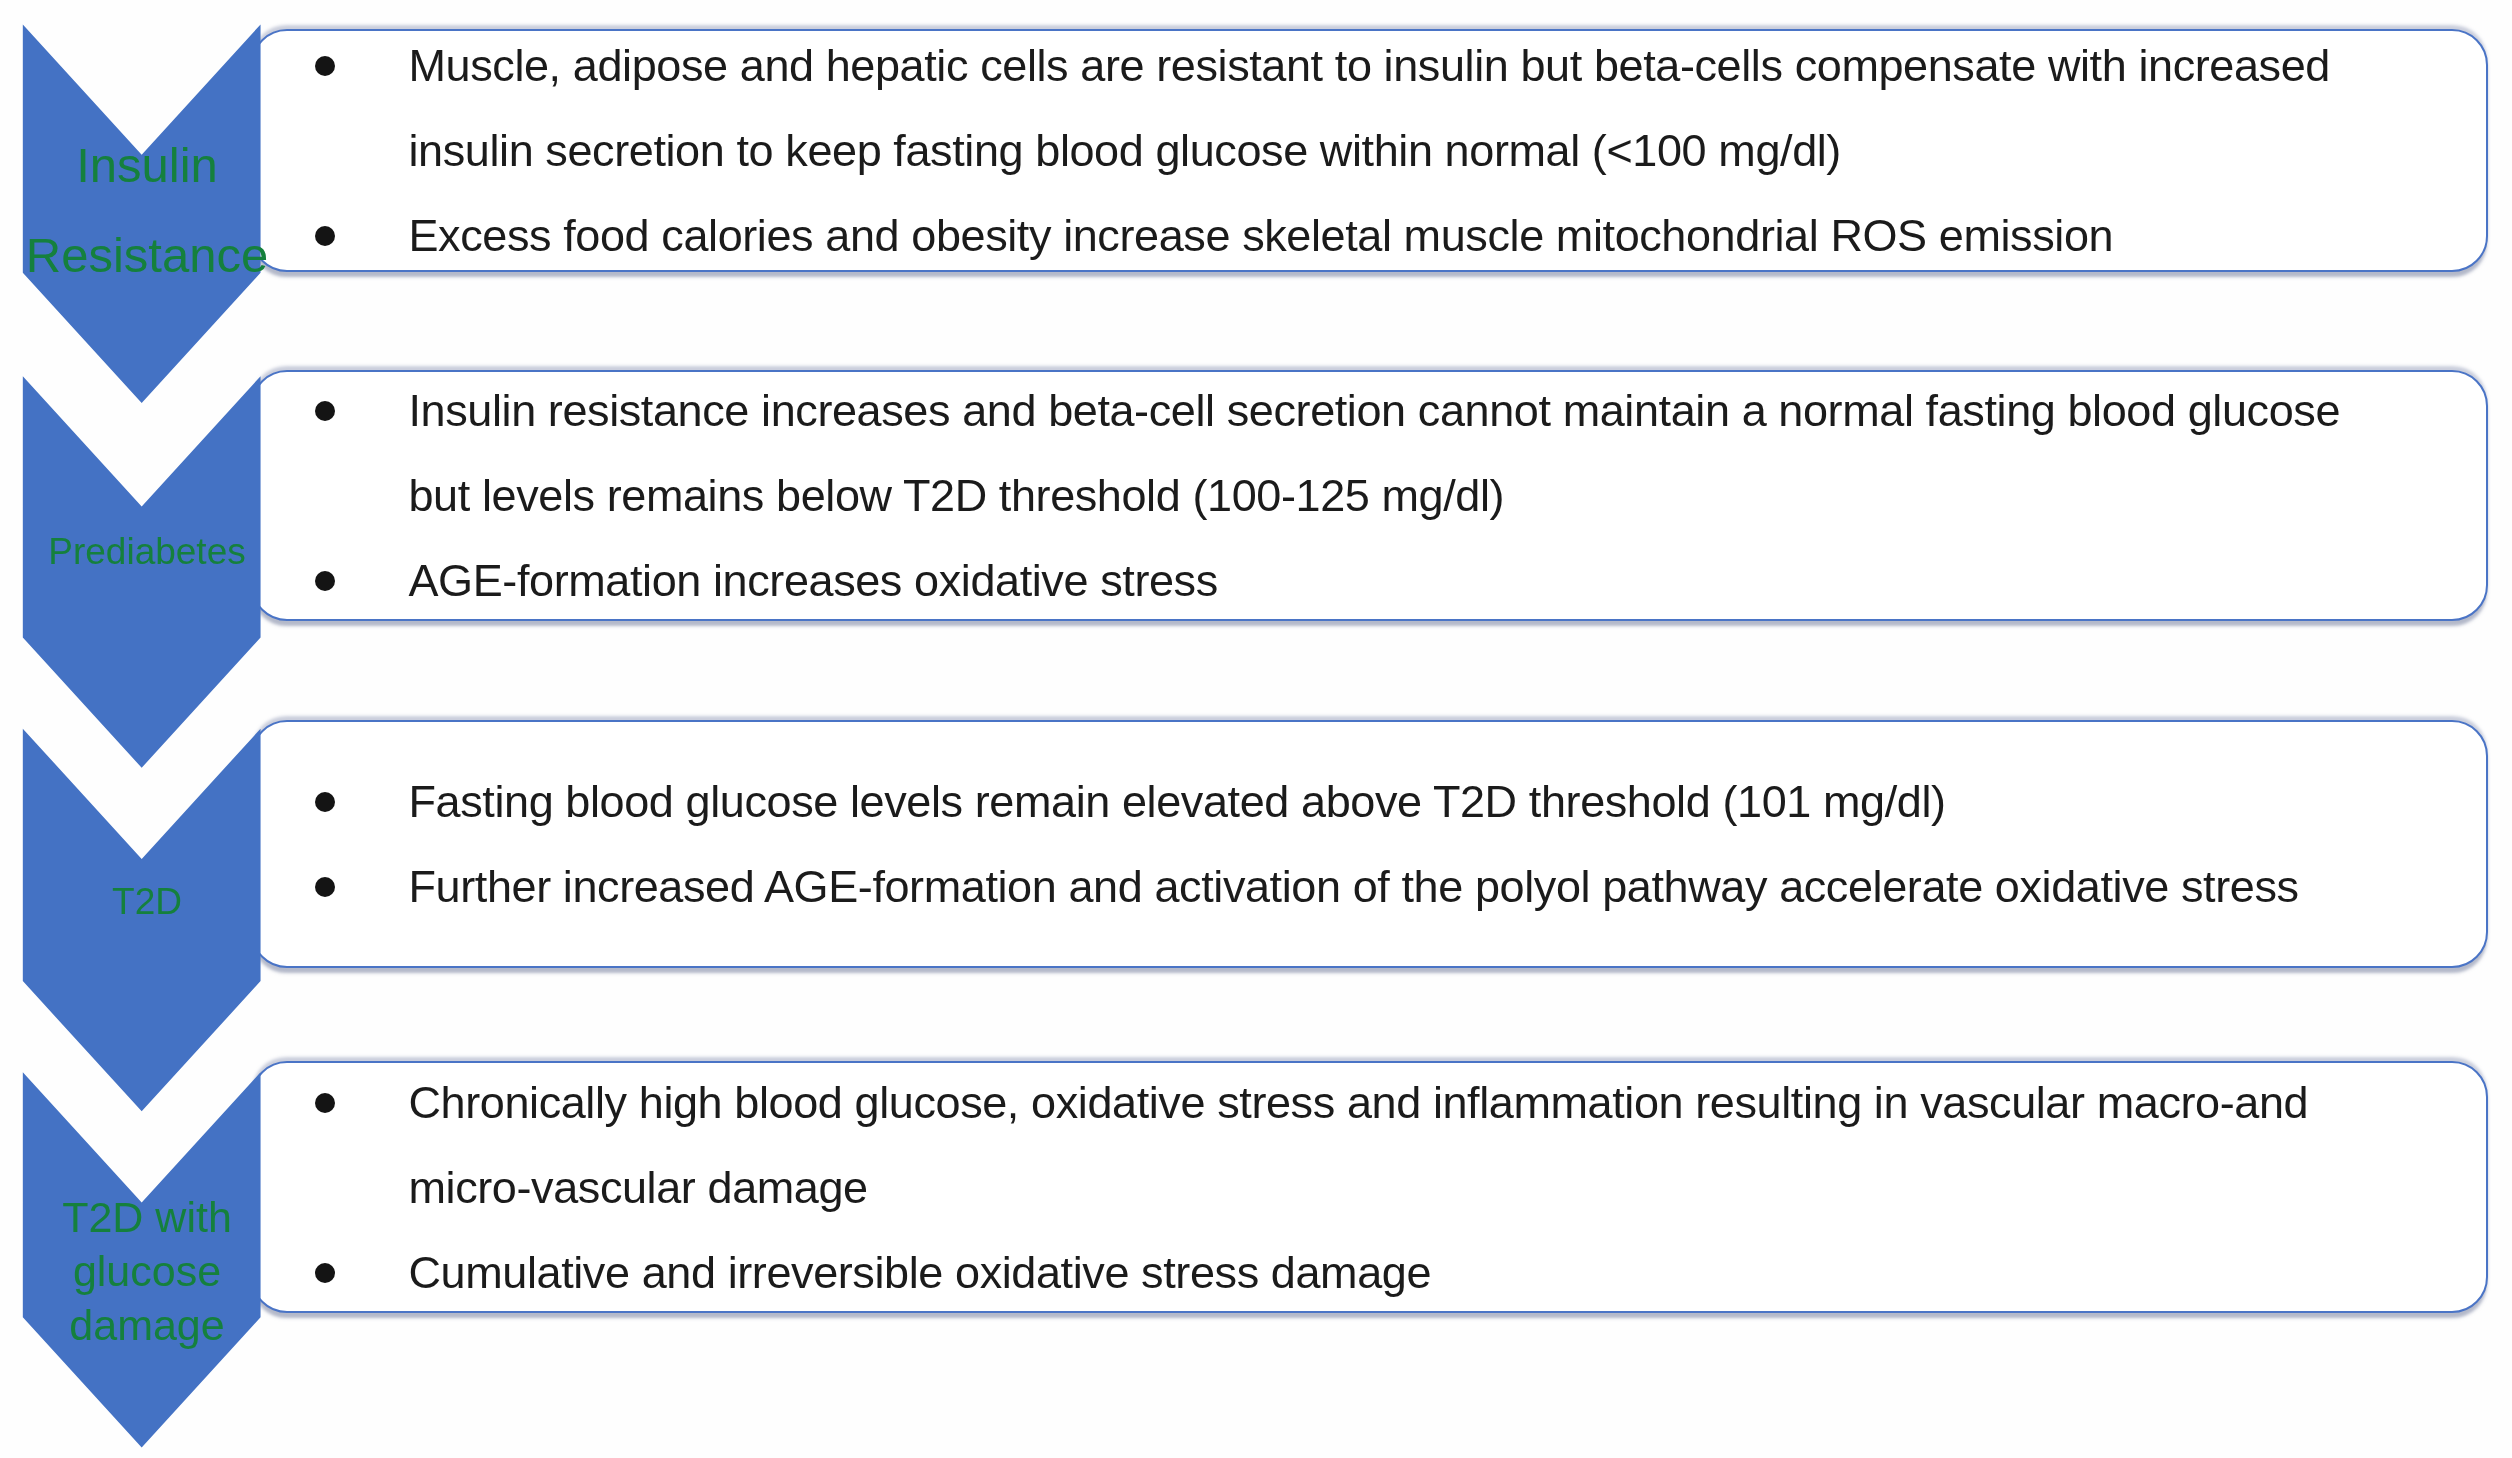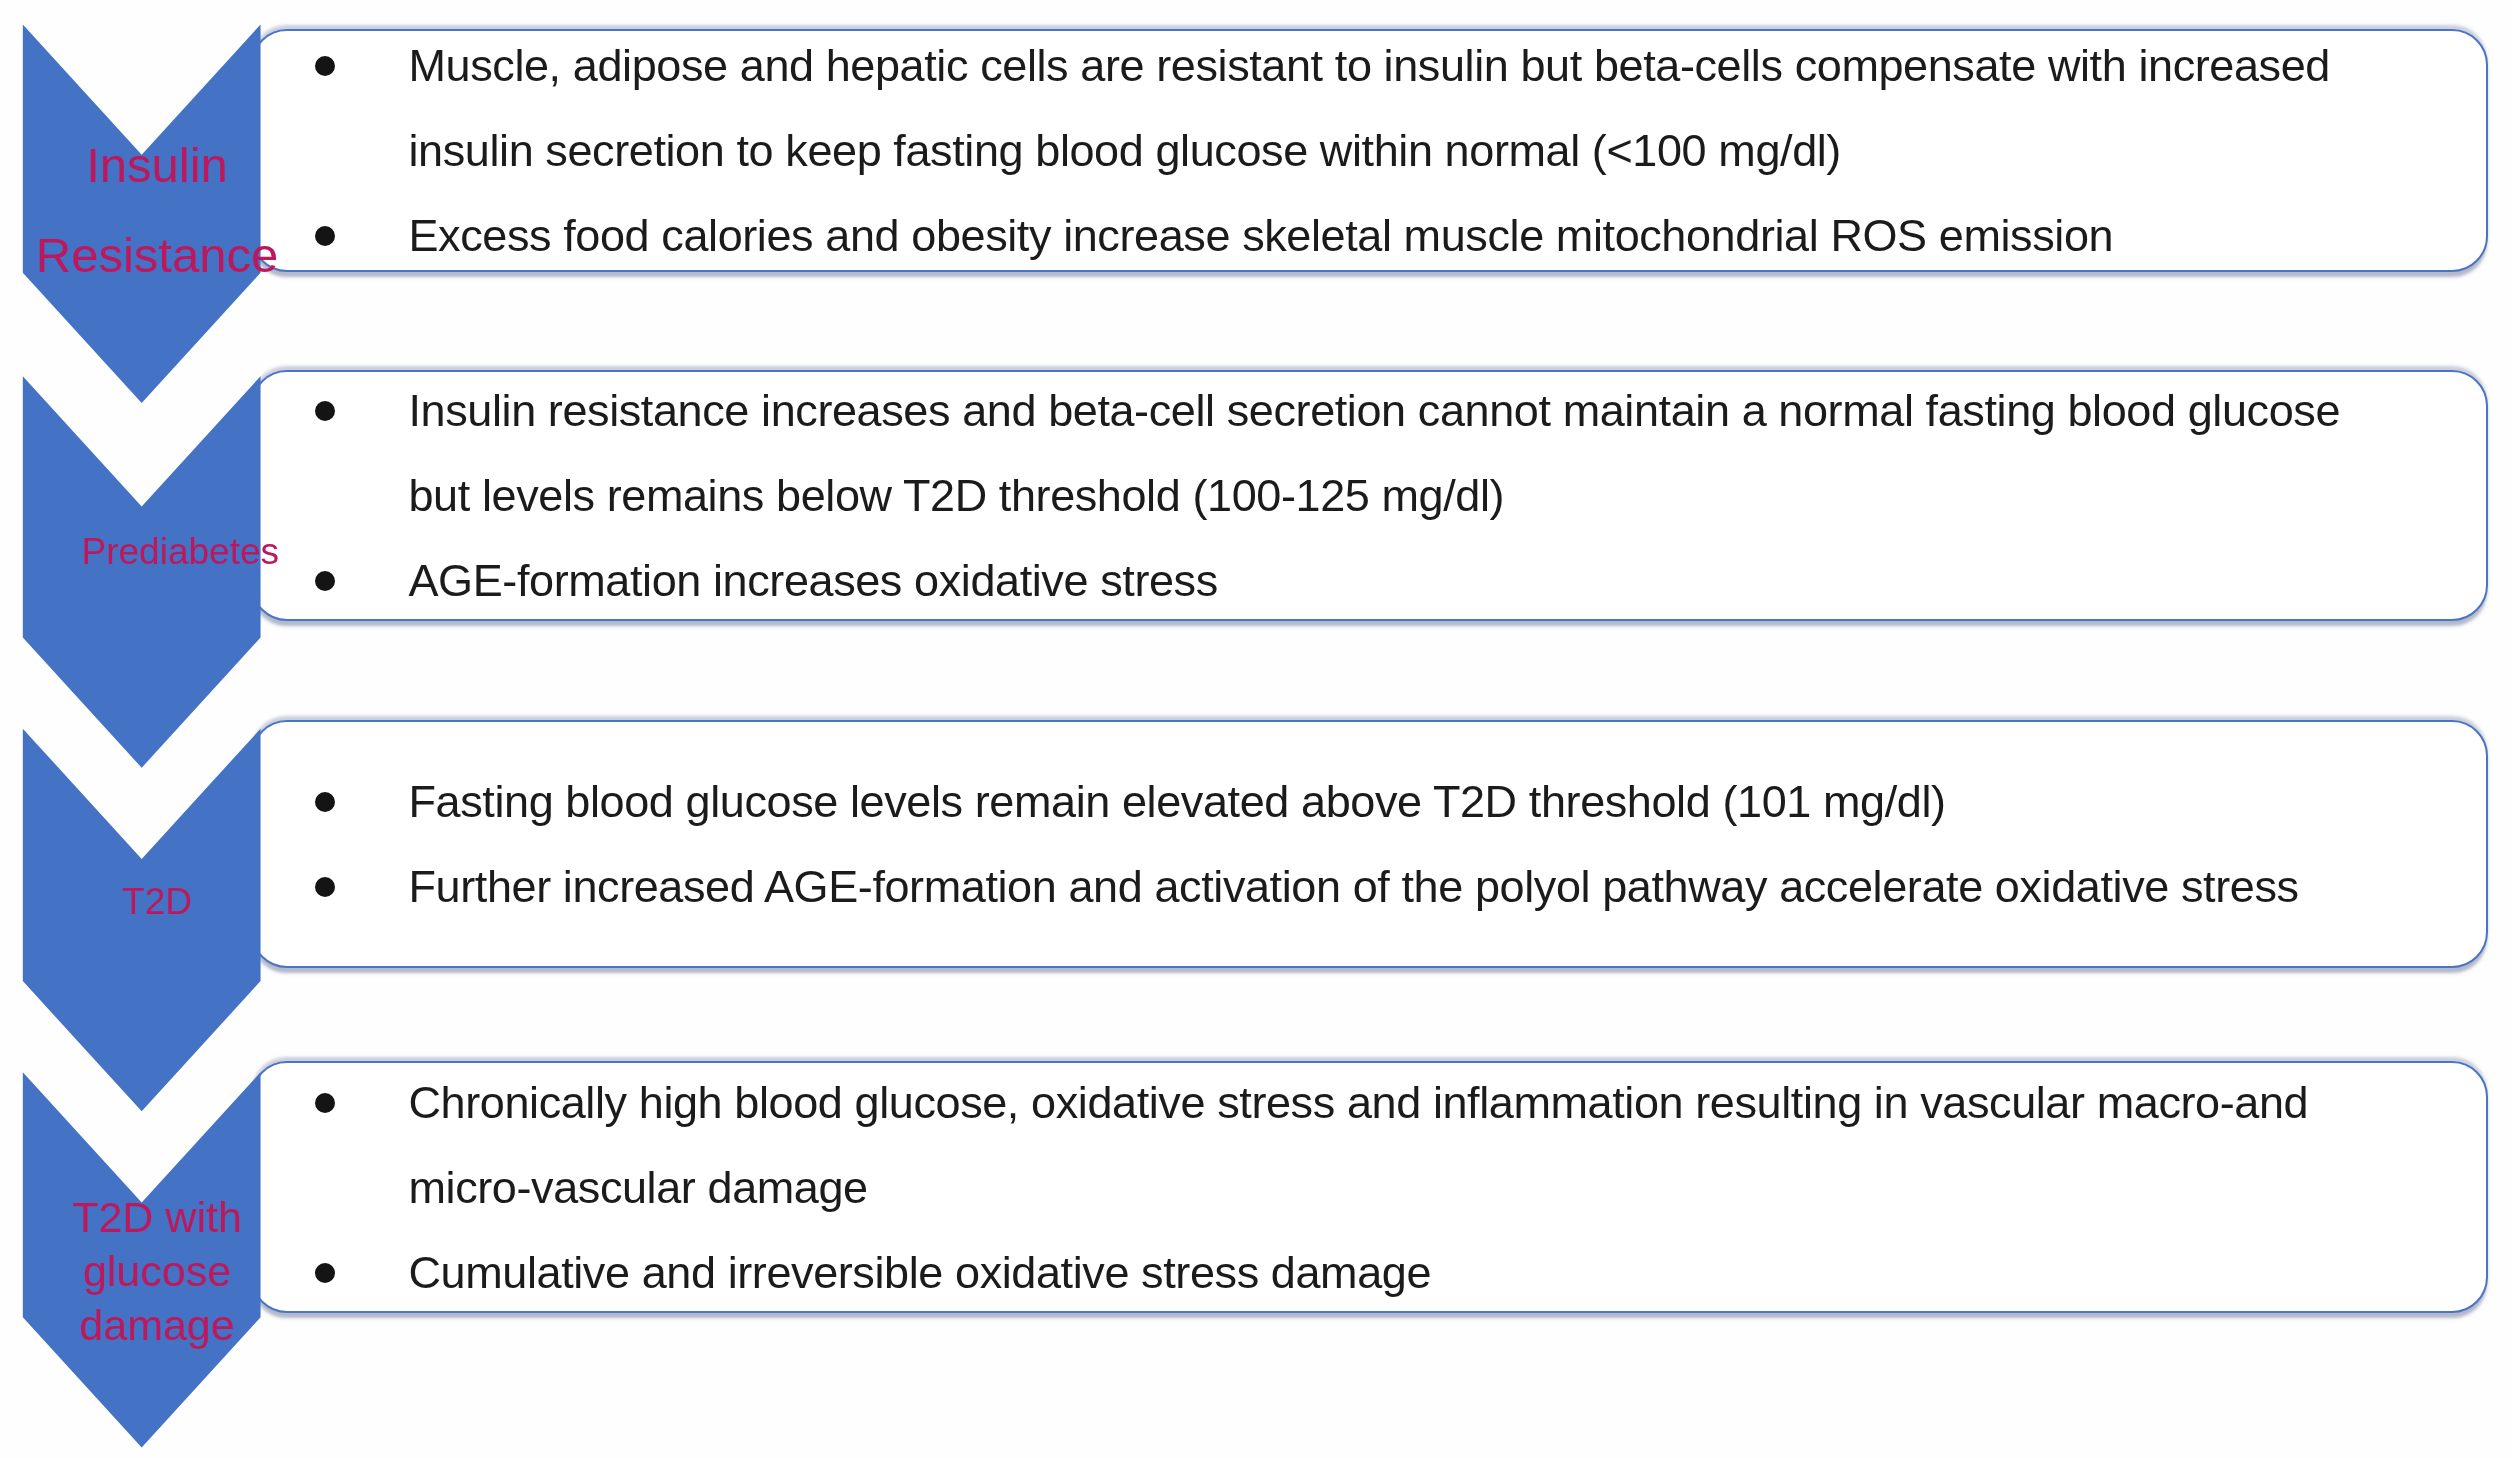--- a/index.html
+++ b/index.html
@@ -32,25 +32,25 @@
   }
   .bullet-dot{
     flex:none;width:20.4px;height:20.4px;border-radius:50%;
     background:#141414;margin:33px 41px 0 8.1px;
   }
   .bullet-text{flex:1;}
 
   
   .chevron-svg{position:absolute;left:0;top:0;z-index:2;}
   .chev-label{
-    position:absolute;left:35px;width:244px;z-index:3;
-    text-align:center;color:#be185d;letter-spacing:0;
+    position:absolute;left:25px;width:244px;z-index:3;
+    text-align:center;color:#15803d;letter-spacing:0;
   }
   .chev-label-1{top:120px;font-size:49px;line-height:90px;}
-  .chev-label-2{top:529px;font-size:37px;line-height:46px;text-align:right;}
+  .chev-label-2{top:529px;font-size:37px;line-height:46px;}
   .chev-label-3{top:879px;font-size:37px;line-height:46px;}
   .chev-label-4{top:1190px;font-size:43px;line-height:54px;}
 </style>
 </head>
 <body>
 
 <div class="canvas">
 
   <div class="stage-box box-1">
     <ul class="bullets">

